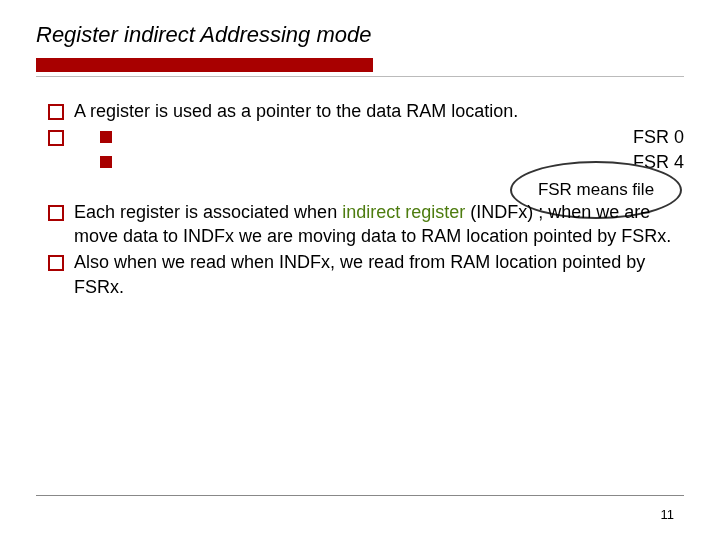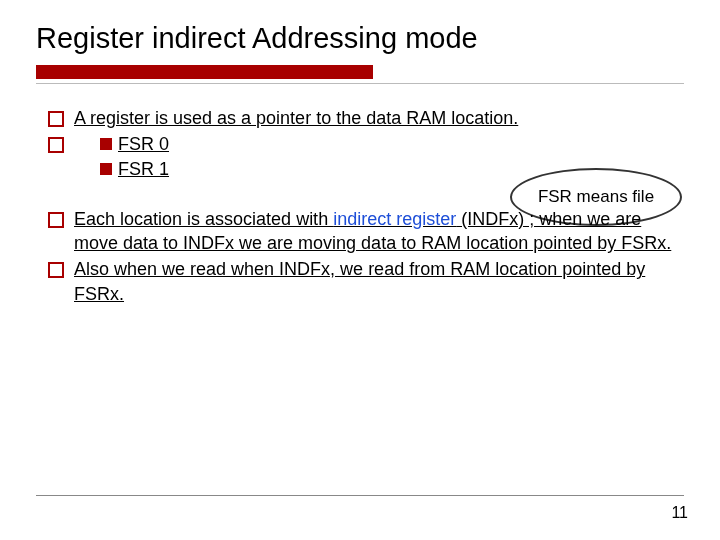--- a/index.html
+++ b/index.html
@@ -9,23 +9,24 @@
     background: #fff;
     font-family: Arial, Helvetica, sans-serif;
     color: #000;
     position: relative;
     overflow: hidden;
   }
   .slide {
     padding: 22px 36px 0 36px;
   }
   .title {
-    font-size: 29px;
+    font-size: 22px;
     font-weight: 400;
     margin-bottom: 10px;
+    font-style: italic;
   }
   .redbar {
     height: 14px;
     background: #a80000;
     width: 52%;
     margin-bottom: 4px;
   }
   .grayline {
     height: 1px;
     background: #bbb;
@@ -33,21 +34,20 @@
   }
   .content {
     position: relative;
     padding-top: 22px;
     font-size: 18px;
     line-height: 1.35;
   }
   ul.level1 {
     list-style: none;
     padding-left: 12px;
-    text-decoration: underline;
   }
   ul.level1 > li {
     padding-left: 26px;
     position: relative;
     margin-bottom: 2px;
   }
   ul.level1 > li::before {
     content: "";
     position: absolute;
     left: 0;
@@ -59,31 +59,32 @@
   }
   ul.level2 {
     list-style: none;
     padding-left: 26px;
     margin-top: 2px;
   }
   ul.level2 > li {
     padding-left: 18px;
     position: relative;
     font-size: 18px;
+    text-align: right;
   }
   ul.level2 > li::before {
     content: "";
     position: absolute;
     left: 0;
     top: 6px;
     width: 12px;
     height: 12px;
     background: #a80000;
   }
-  .red { color: #1d4ed8; }
+  .red { color: #4d7c0f; }
   .oval {
     position: absolute;
     right: 2px;
     top: 84px;
     width: 172px;
     height: 58px;
     border: 2px solid #333;
     border-radius: 50%;
     display: flex;
     align-items: center;
@@ -99,55 +100,55 @@
   .footerline {
     position: absolute;
     left: 36px;
     right: 36px;
     bottom: 44px;
     height: 1px;
     background: #888;
   }
   .pagenum {
     position: absolute;
-    right: 32px;
+    right: 46px;
     bottom: 18px;
-    font-size: 16px;
+    font-size: 13px;
   }
 </style>
 </head>
 <body>
 
 <div class="slide">
   <h1 class="title">Register indirect Addressing mode</h1>
   <div class="redbar"></div>
   <div class="grayline"></div>
 
   <div class="content">
     <ul class="level1">
       <li>A register is used as a pointer to the data RAM location.</li>
       <li>
         <ul class="level2">
           <li>FSR 0</li>
-          <li>FSR 1</li>
+          <li>FSR 4</li>
         </ul>
       </li>
     </ul>
 
     <div class="oval">
       <div class="oval-text">
         <span>FSR means file</span><br>
       </div>
     </div>
 
     <div class="gap"></div>
 
     <ul class="level1">
       <li>
-        <span>Each location is associated with </span><span class="red">indirect register</span><span>  (INDFx) ; when we are move data to INDFx we are moving data to RAM location pointed by FSRx.</span>
+        <span>Each register is associated when </span><span class="red">indirect register</span><span>  (INDFx) ; when we are move data to INDFx we are moving data to RAM location pointed by FSRx.</span>
       </li>
       <li>Also when we read when INDFx, we read from RAM location pointed by FSRx.</li>
     </ul>
   </div>
 </div>
 
 <div class="footerline"></div>
 <div class="pagenum">11</div>
 
 </body></html>

